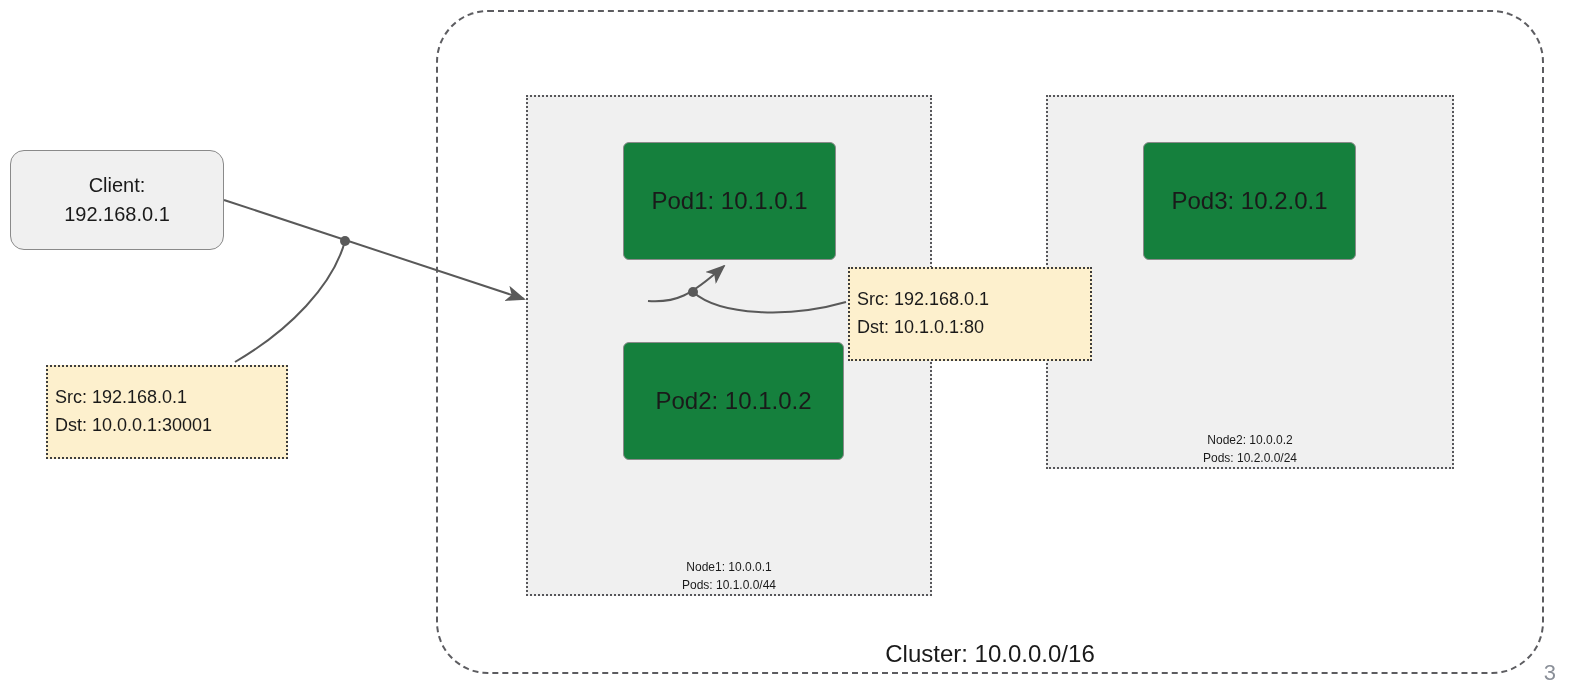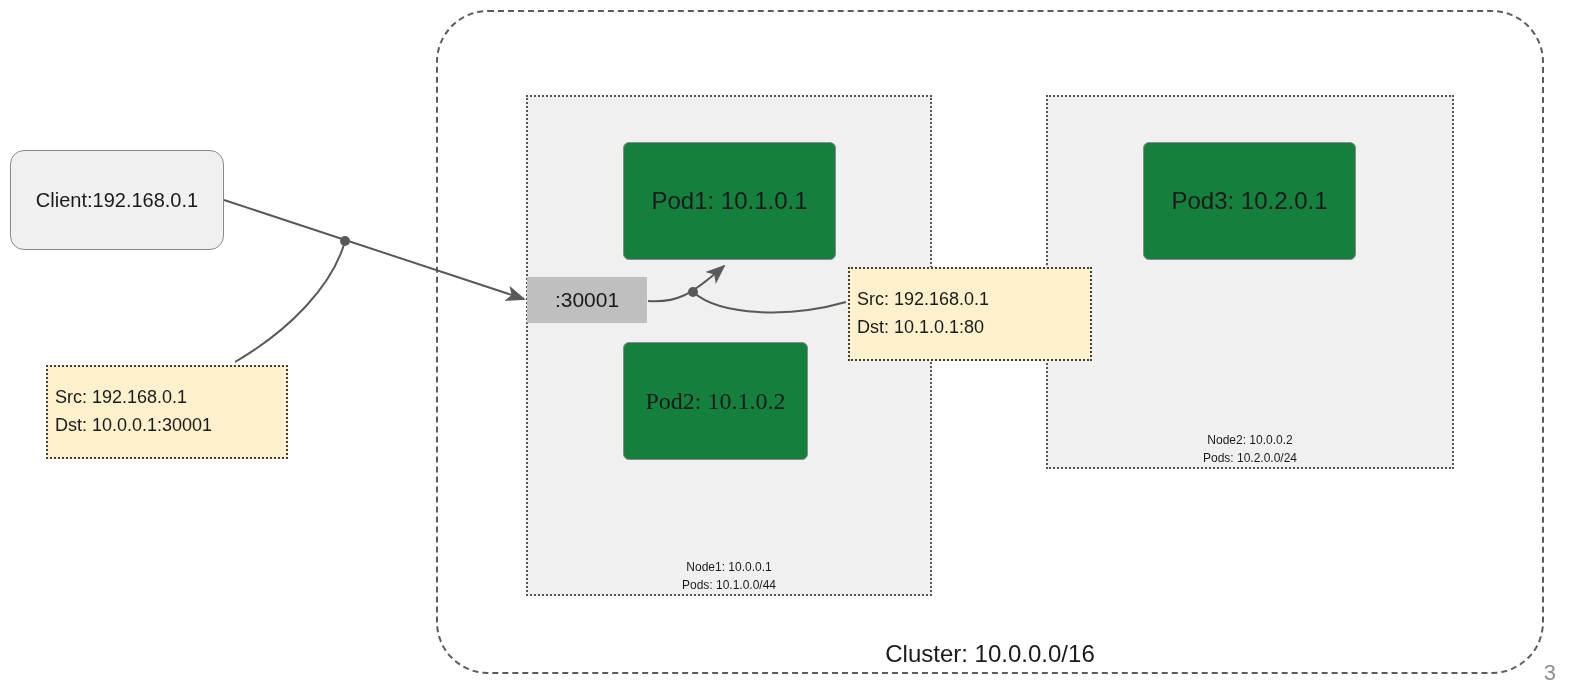--- a/index.html
+++ b/index.html
@@ -72,21 +72,21 @@
     border-radius: 6px;
     box-sizing: border-box;
     display: flex;
     align-items: center;
     justify-content: center;
     font-size: 24px;
     color: #1a1a1a;
     white-space: nowrap;
   }
   #pod1-box { left: 623px; top: 142px; width: 213px; height: 118px; }
-  #pod2-box { left: 623px; top: 342px; width: 185px; height: 118px; font-family: Liberation Serif, serif; }
+  #pod2-box { left: 623px; top: 342px; width: 221px; height: 118px; }
   #pod3-box { left: 1143px; top: 142px; width: 213px; height: 118px; }
 
   
   .port-box {
     position: absolute;
     left: 527px;
     top: 277px;
     width: 120px;
     height: 46px;
     background: #bfbfbf;
@@ -153,21 +153,20 @@
     <div class="node-label">
       <div>Node2: 10.0.0.2</div>
       <div>Pods: 10.2.0.0/24</div>
     </div>
   </div>
 
   <div class="pod-box" id="pod1-box">Pod1: 10.1.0.1</div>
   <div class="pod-box" id="pod2-box">Pod2: 10.1.0.2</div>
   <div class="pod-box" id="pod3-box">Pod3: 10.2.0.1</div>
 
-  <div class="port-box">:30001</div>
 
   <svg id="connectors" viewBox="0 0 1570 694" xmlns="http://www.w3.org/2000/svg">
     <defs>
       <marker id="arrowhead" markerWidth="10" markerHeight="8" refX="9" refY="4" orient="auto" markerUnits="strokeWidth">
         <path d="M0,0 L10,4 L0,8 L2.5,4 z" fill="#595959"></path>
       </marker>
     </defs>
 
     <path d="M224,200 L524,299" fill="none" stroke="#595959" stroke-width="2" marker-end="url(#arrowhead)"></path>
 
@@ -177,21 +176,21 @@
 
     <path d="M648,301 C676,303 690,296 724,266" fill="none" stroke="#595959" stroke-width="2" marker-end="url(#arrowhead)"></path>
 
     <circle cx="693" cy="292" r="5" fill="#595959"></circle>
 
     <path d="M693,292 C720,316 790,318 846,302" fill="none" stroke="#595959" stroke-width="2"></path>
   </svg>
 
   <div style="position:absolute; left:10px; top:150px; width:214px; height:100px;
               background:#f0f0f0; border:1.5px solid #8a8a8a; border-radius:14px;
-              box-sizing:border-box; display:flex; 
+              box-sizing:border-box; display:flex; flex-direction:column;
               align-items:center; justify-content:center; font-size:20px; line-height:1.45;">
     <div>Client:</div>
     <div>192.168.0.1</div>
   </div>
 
   <div class="note-box" id="note-client">
     <div>Src: 192.168.0.1</div>
     <div>Dst: 10.0.0.1:30001</div>
   </div>
 

